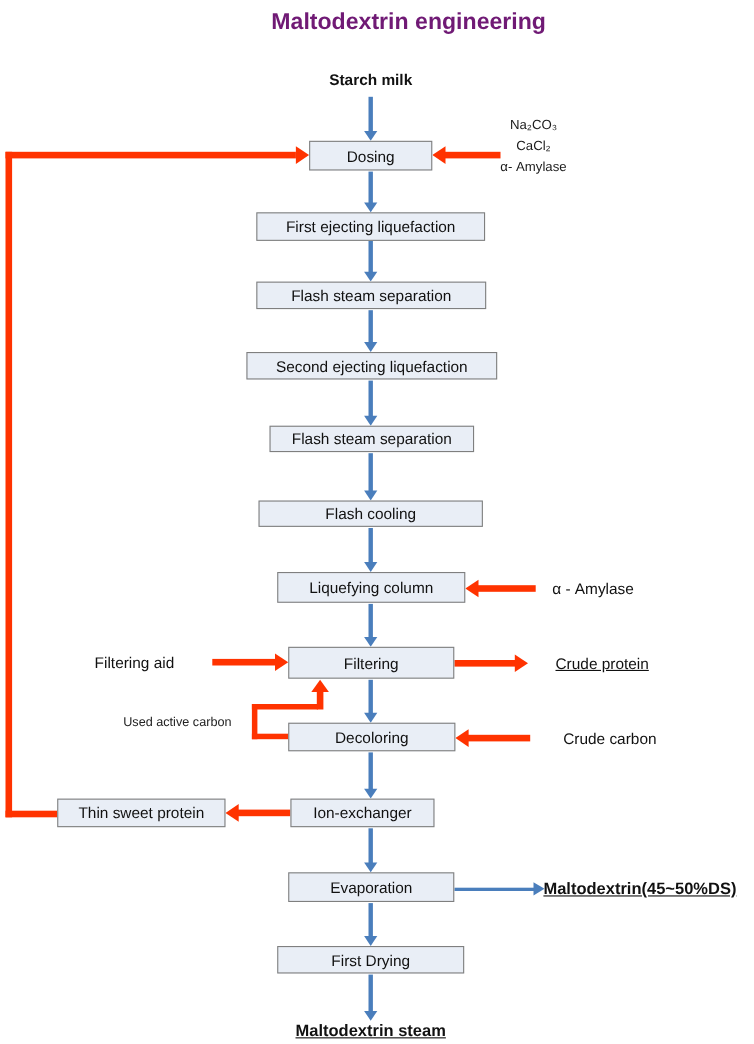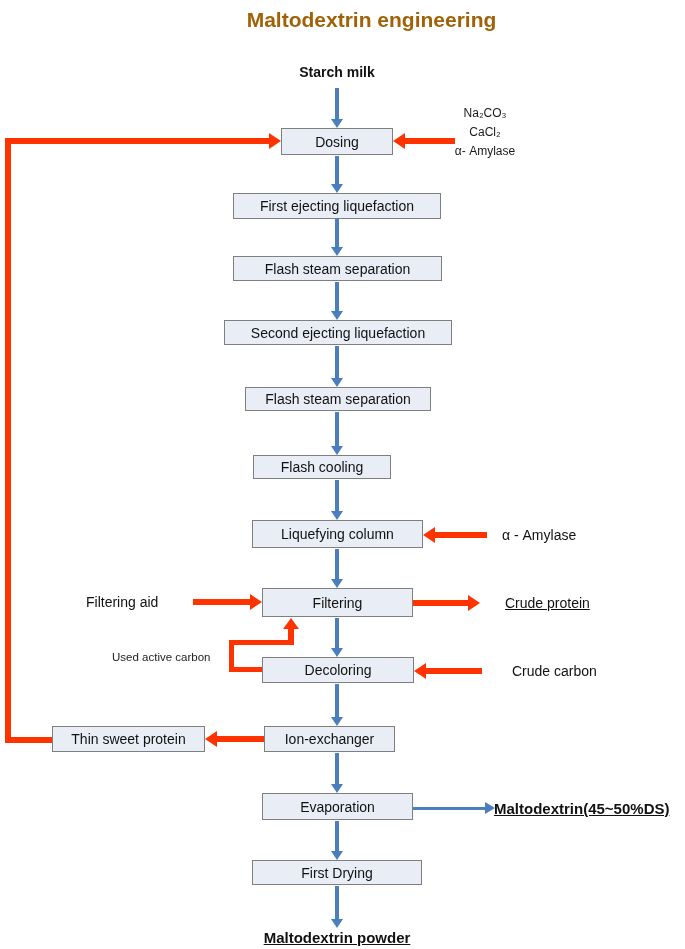--- a/index.html
+++ b/index.html
@@ -5,21 +5,21 @@
   * { margin:0; padding:0; box-sizing:border-box; }
   body {
     width:685px; height:949px; background:#ffffff;
     font-family:"Liberation Sans","DejaVu Sans",sans-serif;
     color:#1a1a1a; position:relative; overflow:hidden;
   }
   .stage { position:absolute; left:0; top:0; width:685px; height:949px; }
 
   .title {
     position:absolute; left:0; right:0; top:8px; padding-left:58px;
-    text-align:center; font-size:21px; font-weight:bold; color:#a16207;
+    text-align:center; font-size:21px; font-weight:bold; color:#701a75;
     letter-spacing:0px;
   }
 
   .pbox {
     position:absolute; background:#E9EEF6; border:1px solid #7F7F7F;
     display:flex; align-items:center; justify-content:center;
     font-size:14px; color:#111;
   }
 
   .lbl { position:absolute; font-size:14px; color:#111; white-space:nowrap; }
@@ -172,36 +172,36 @@
   <div class="ba" style="left:413px; top:801px; width:82px;">
       <div class="s"></div>
       <div class="h"></div>
     </div>
 
   <div class="pbox" style="left:281px; top:128px; width:112px; height:27px;">Dosing</div>
   <div class="pbox" style="left:233px; top:193px; width:208px; height:26px;">First ejecting liquefaction</div>
   <div class="pbox" style="left:233px; top:256px; width:209px; height:25px;">Flash steam separation</div>
   <div class="pbox" style="left:224px; top:320px; width:228px; height:25px;">Second ejecting liquefaction</div>
   <div class="pbox" style="left:245px; top:387px; width:186px; height:24px;">Flash steam separation</div>
-  <div class="pbox" style="left:253px; top:455px; width:138px; height:24px;">Flash cooling</div>
+  <div class="pbox" style="left:235px; top:455px; width:204px; height:24px;">Flash cooling</div>
   <div class="pbox" style="left:252px; top:520px; width:171px; height:28px;">Liquefying column</div>
   <div class="pbox" style="left:262px; top:588px; width:151px; height:29px;">Filtering</div>
   <div class="pbox" style="left:262px; top:657px; width:152px; height:26px;">Decoloring</div>
   <div class="pbox" style="left:264px; top:726px; width:131px; height:26px;">Ion-exchanger</div>
   <div class="pbox" style="left:262px; top:793px; width:151px; height:27px;">Evaporation</div>
   <div class="pbox" style="left:252px; top:860px; width:170px; height:25px;">First Drying</div>
   <div class="pbox" style="left:52px;  top:726px; width:153px; height:26px;">Thin sweet protein</div>
 
   <div class="chem">
     <div>Na₂CO₃</div>
     <div>CaCl₂</div>
     <div>α- Amylase</div>
   </div>
 
   <div class="lbl" style="left:502px; top:527px;">α - Amylase</div>
   <div class="lbl" style="left:86px;  top:594px;">Filtering aid</div>
   <div class="lbl und" style="left:505px; top:595px;">Crude protein</div>
   <div class="lbl small" style="left:112px; top:651px;">Used active carbon</div>
   <div class="lbl" style="left:512px; top:663px;">Crude carbon</div>
   <div class="lbl bold und" style="left:494px; top:800px; font-size:15px;">Maltodextrin(45~50%DS)</div>
-  <div class="lbl bold und ctr" style="left:237px; top:929px; width:200px; font-size:15px;">Maltodextrin powder</div>
+  <div class="lbl bold und ctr" style="left:237px; top:929px; width:200px; font-size:15px;">Maltodextrin steam</div>
 
 </div>
 
 </body></html>

